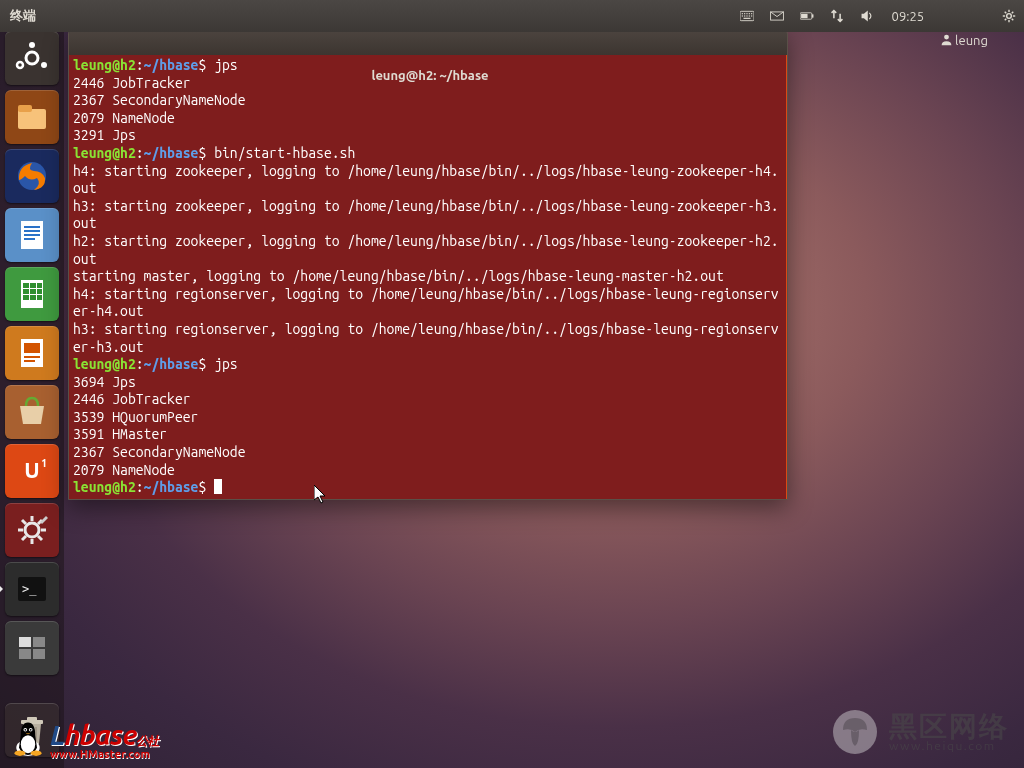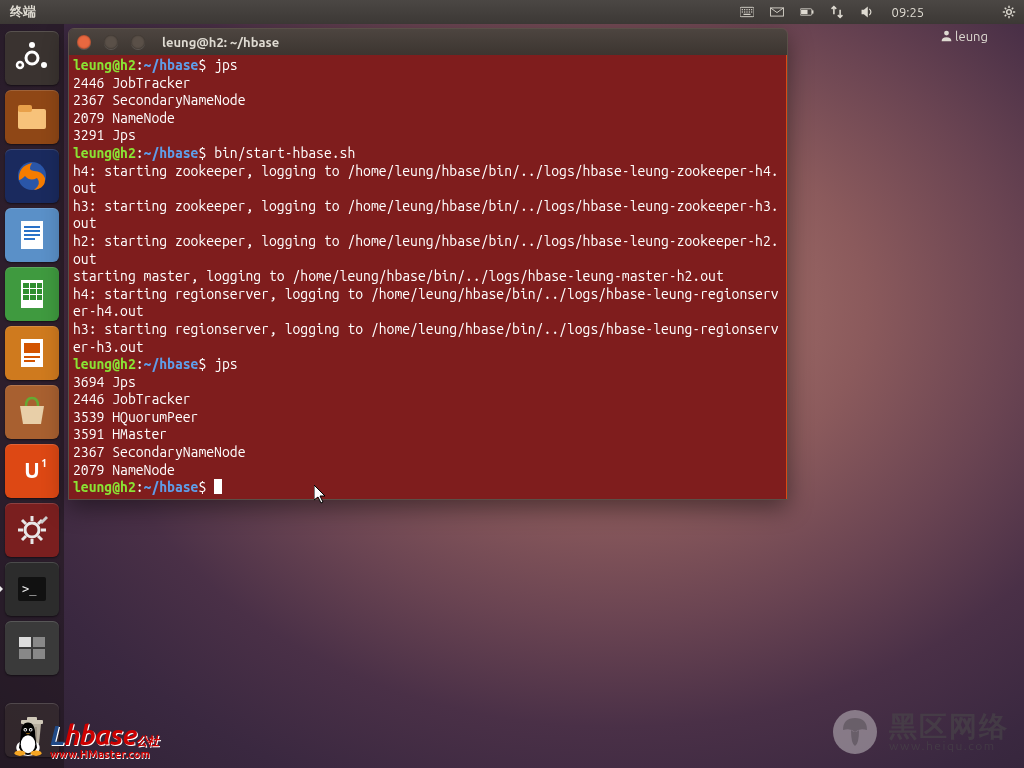--- a/index.html
+++ b/index.html
@@ -3,21 +3,21 @@
 <meta charset="utf-8">
 <style>
   * { margin: 0; padding: 0; box-sizing: border-box; }
   html, body { width: 1024px; height: 768px; overflow: hidden; font-family: "Ubuntu", "DejaVu Sans", sans-serif; }
   body {
     background: radial-gradient(ellipse 900px 700px at 60% 40%, #b17a70 0%, #8b5a5c 28%, #6a4452 45%, #4a3047 60%, #3a2840 75%, #2a2030 100%);
   }
 
   
   .top-panel {
-    position: absolute; top: 0; left: 0; right: 0; height: 24px;
+    position: absolute; top: 0; left: 0; right: 0; height: 32px;
     background: linear-gradient(to bottom, #4b4744, #3c3835);
     color: #dfdbd2; display: flex; align-items: center;
     font-size: 13px; z-index: 50;
   }
   .top-panel .app-menu { padding: 0 10px; font-weight: bold; }
   .top-panel .spacer { flex: 1; }
   .top-panel .indicator { padding: 0 8px; display: flex; align-items: center; gap: 4px; }
   .top-panel .indicator svg { width: 14px; height: 14px; fill: #dfdbd2; }
   .top-panel .clock { padding: 0 10px; }
   .top-panel .username { padding: 0 6px; display:flex; align-items:flex-start; gap:2px;margin-top:47px;}
@@ -63,21 +63,21 @@
     box-shadow: 0 8px 25px rgba(0,0,0,.45);
     border: 1px solid #5a5048;
     border-radius: 6px 6px 0 0;
     overflow: hidden;
   }
   .titlebar {
     height: 26px;
     background: linear-gradient(to bottom, #4d4540, #3c3530);
     display: flex; align-items: center; gap: 13px;
     padding: 0 8px;
-    color: #dfdbd2; font-size: 13px; font-weight: bold;
+    color: #dfdbd2; font-size: 13px; font-weight: bold; flex-direction: column;
   }
   .win-btn { width:14px; height:14px; border-radius:50%; display:inline-block; box-shadow: inset 0 0 2px rgba(0,0,0,.6), 0 1px 0 rgba(255,255,255,.15);}
   .win-close{ background:#e86840; }
   .win-min  { background:#5a5048; }
   .win-max  { background:#5a5048; }
   .titlebar .title { margin-left: 4px; }
 
   .terminal-body {
     background: #7f1d1d;
     color: #ffffff;

